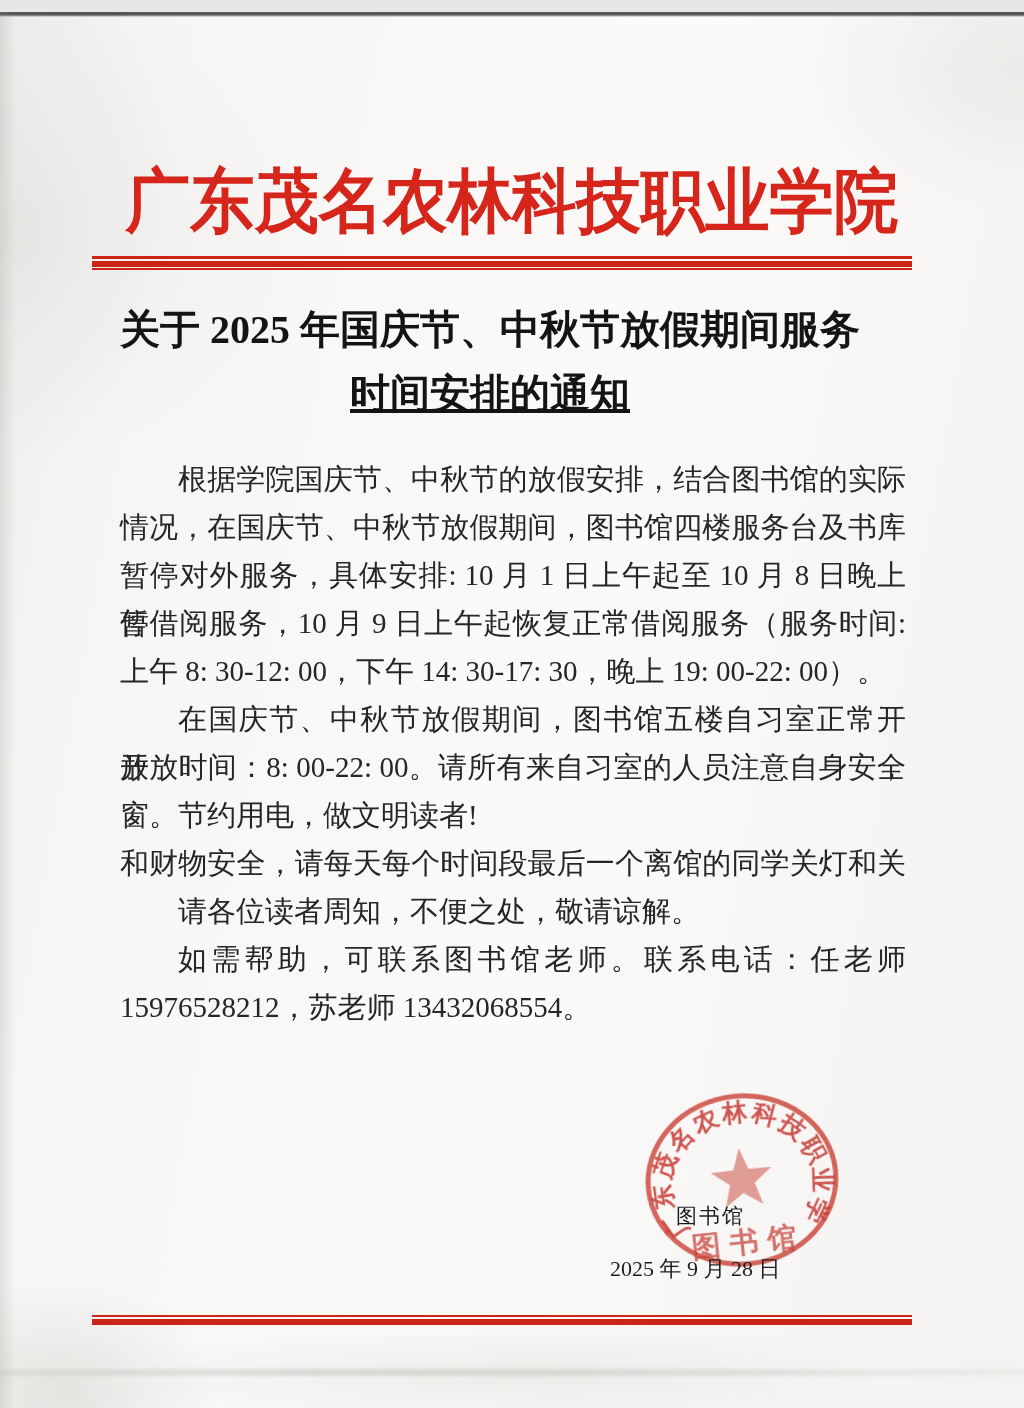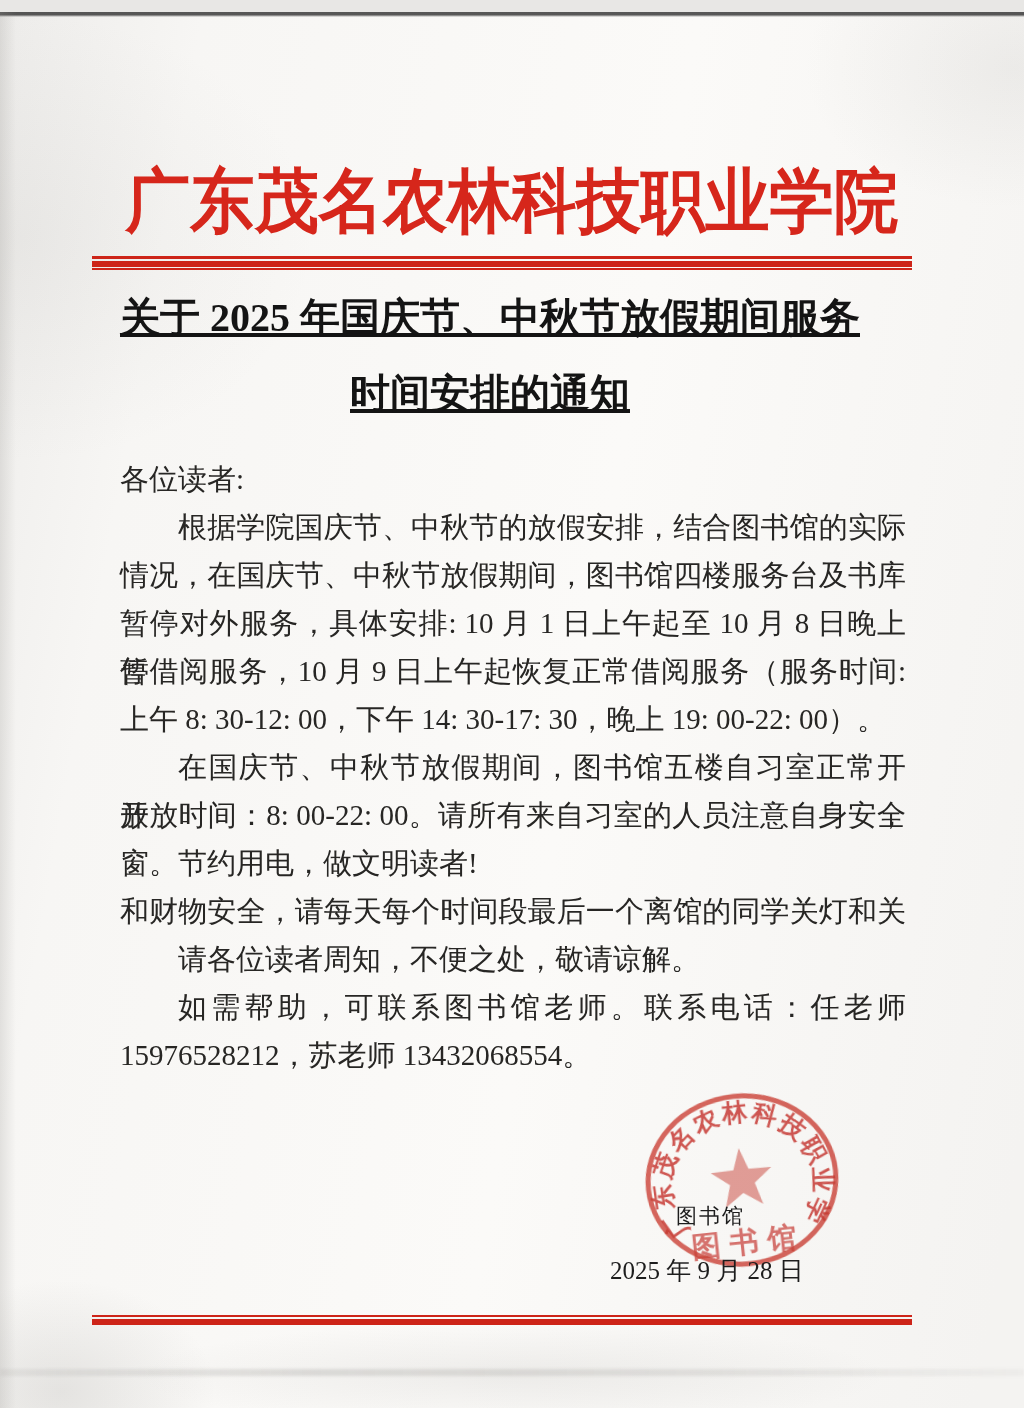--- a/index.html
+++ b/index.html
@@ -33,31 +33,31 @@
   .rule{position:absolute;left:92px;width:820px;}
   .rule-head{top:244px;}
   .rule-foot{top:1303px;}
   .rl{background:#cd2418;}
   .rl-a{height:3px;} .rg-a{height:2px;} .rl-b{height:6px;} .rg-b{height:1px;} .rl-c{height:2px;}
   
   .title-line{
     position:absolute;left:60px;width:860px;height:52px;line-height:52px;
     text-align:center;font-size:40px;font-weight:bold;color:#141414;white-space:nowrap;
   }
-  .title-1{top:280px;text-decoration:underline;} .title-2{top:356px;text-decoration:underline;}
+  .title-1{top:292px;} .title-2{top:356px;text-decoration:underline;}
   
   .body-block{position:absolute;left:120px;top:443px;width:786px;font-size:29px;color:#272624;}
   .line{height:48px;line-height:48px;}
   .line.ind{text-indent:58px;}
   .line.j{text-align:justify;text-align-last:justify;}
   
   .seal{position:absolute;left:632px;top:1058px;transform:rotate(-6deg);
     mix-blend-mode:multiply;opacity:.94;}
   .sig-name{position:absolute;left:676px;top:1190px;font-size:21px;letter-spacing:2px;color:#1d1d1d;}
-  .sig-date{position:absolute;left:610px;top:1242px;font-size:25px;color:#1d1d1d;white-space:nowrap;}
+  .sig-date{position:absolute;left:610px;top:1242px;font-size:22px;color:#1d1d1d;white-space:nowrap;}
 </style>
 </head>
 <body>
 
 <div class="page">
 
   <div class="scan-top"></div>
   <div class="scan-left"></div>
   <div class="scan-streak"></div>
 
@@ -68,21 +68,20 @@
     <div class="rg-a"></div>
     <div class="rl rl-b"></div>
     <div class="rg-b"></div>
     <div class="rl rl-c"></div>
   </div>
 
   <div class="title-line title-1">关于 2025 年国庆节、中秋节放假期间服务</div>
   <div class="title-line title-2">时间安排的通知</div>
 
   <div class="body-block">
-    <div class="line">各位读者:</div>
     <div class="line ind j">根据学院国庆节、中秋节的放假安排，结合图书馆的实际</div>
     <div class="line j">情况，在国庆节、中秋节放假期间，图书馆四楼服务台及书库</div>
     <div class="line j">暂停对外服务，具体安排: 10 月 1 日上午起至 10 月 8 日晚上暂</div>
     <div class="line j">停借阅服务，10 月 9 日上午起恢复正常借阅服务（服务时间:</div>
     <div class="line">上午 8: 30-12: 00，下午 14: 30-17: 30，晚上 19: 00-22: 00）。</div>
     <div class="line ind j">在国庆节、中秋节放假期间，图书馆五楼自习室正常开放，</div>
     <div class="line j">开放时间：8: 00-22: 00。请所有来自习室的人员注意自身安全</div>
     <div class="line">窗。节约用电，做文明读者!</div>
     <div class="line j">和财物安全，请每天每个时间段最后一个离馆的同学关灯和关</div>
     <div class="line ind">请各位读者周知，不便之处，敬请谅解。</div>

